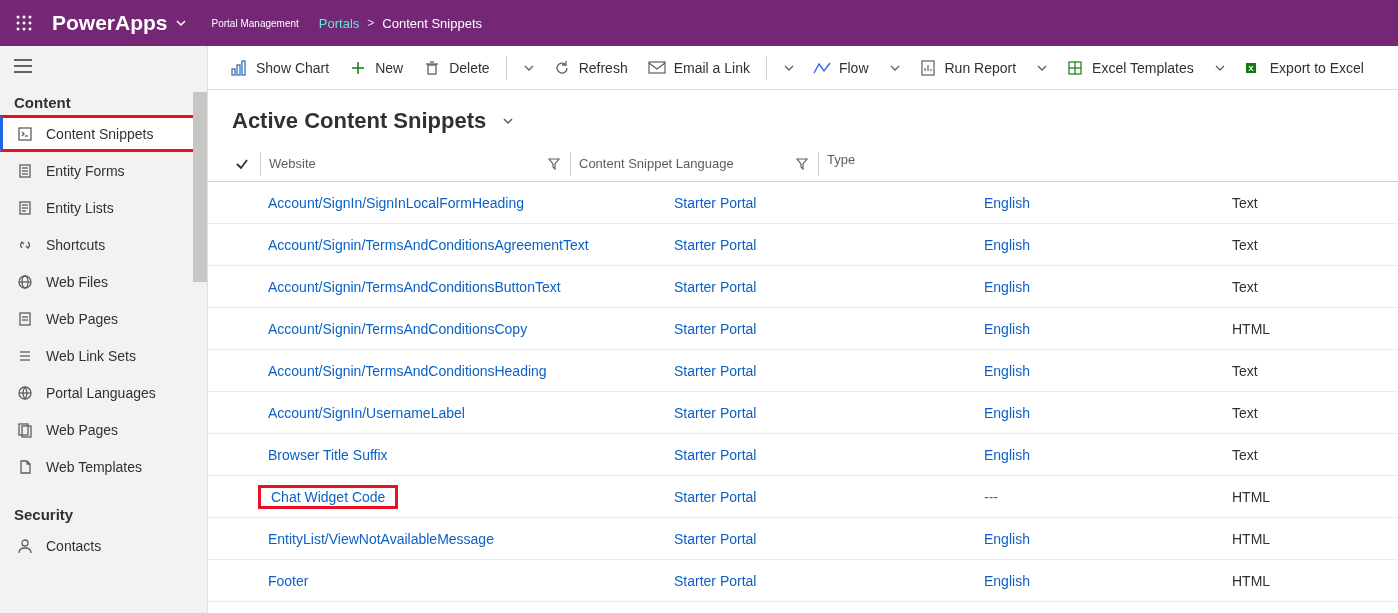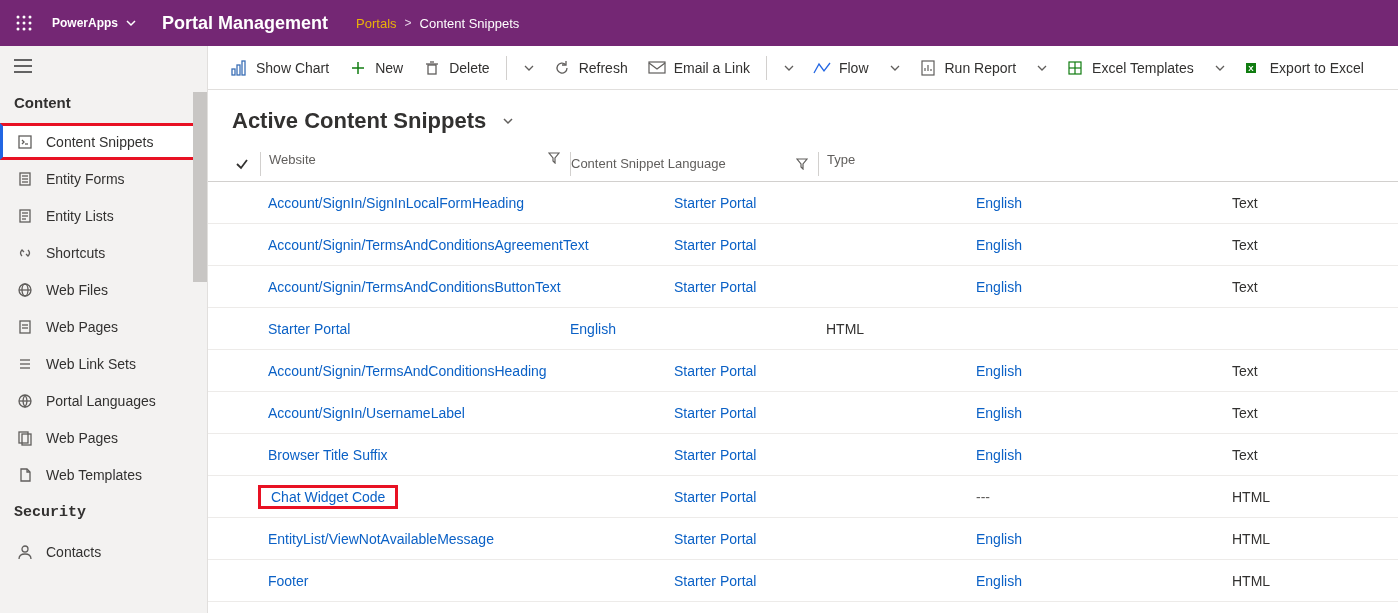--- a/index.html
+++ b/index.html
@@ -2,35 +2,35 @@
 <html><head>
 <meta charset="utf-8">
 <style>
   * { box-sizing: border-box; margin: 0; padding: 0; }
   body { font-family: "Segoe UI", Arial, sans-serif; font-size: 14px; color: #333; background: #fff; width: 1398px; height: 613px; overflow: hidden; }
   
   
   .topbar { background: #742774; height: 46px; display: flex; align-items: center; color: #fff; padding: 0 12px; }
   .waffle { width: 24px; height: 24px; display: flex; align-items: center; justify-content: center; margin-right: 16px; cursor: pointer; }
   .waffle svg { fill: #fff; }
-  .app-label { font-weight: 600; font-size: 12px; margin-right: 6px; }
+  .app-label { font-weight: 600; font-size: 21px; margin-right: 6px; }
   .chev-down { margin-right: 24px; cursor: pointer; }
-  .area-label { font-size: 18px; margin-right: 28px; font-weight: bold; }
-  .crumb { font-size: 13px; color: #eab308; margin-right: 8px; cursor: pointer; }
+  .area-label { font-size: 10px; margin-right: 20px; }
+  .crumb { font-size: 13px; color: #5eead4; margin-right: 8px; cursor: pointer; }
   .crumb-sep { font-size: 12px; color: #e8d4e8; margin-right: 8px; }
   .crumb-current { font-size: 13px; color: #fff; }
   
   
   .body-wrap { display: flex; height: calc(613px - 46px); }
   
   
   .sidebar { width: 208px; background: #f3f2f1; border-right: 1px solid #e1dfdd; position: relative; display: flex; flex-direction: column; }
   .hamburger-row { height: 40px; display: flex; align-items: center; padding-left: 14px; cursor: pointer; }
   .hamburger-row svg { stroke: #333; }
-  .group-header { font-weight: 600; font-size: 15px; padding: 8px 14px 12px 14px; color: #323130; }
+  .group-header { font-weight: 600; font-size: 15px; padding: 8px 14px 4px 14px; color: #323130; }
   .nav-item { display: flex; align-items: center; height: 37px; padding-left: 16px; cursor: pointer; color: #323130; }
   .nav-item.active { background: #fff; border-left: 3px solid #2266e3; padding-left: 13px; }
   .nav-icon { width: 18px; height: 18px; margin-right: 12px; display: flex; align-items: center; justify-content: center; }
   .nav-icon svg { stroke: #605e5c; fill: none; stroke-width: 1.3; }
   .highlight-red { border: 3px solid #e81123; }
   .scrollbar-thumb { position: absolute; right: 0; top: 46px; width: 14px; height: 190px; background: #c8c6c4; }
   
   
   .main { flex: 1; display: flex; flex-direction: column; overflow: hidden; }
   
@@ -44,22 +44,22 @@
   
   
   .view-header { padding: 18px 24px 12px 24px; display: flex; align-items: center; }
   .view-title { font-size: 22px; font-weight: 600; margin-right: 14px; color: #323130; }
   
   
   .grid { flex: 1; overflow: hidden; }
   .grid-header { display: flex; border-bottom: 1px solid #d2d0ce; padding: 0 0 0 16px; height: 36px; align-items: center; color: #605e5c; font-size: 13px; }
   .col-check { width: 36px; display:flex; justify-content:center; }
   .col-name { width: 406px; padding-left: 8px; position: relative; display:flex; align-items:center; }
-  .col-website { width: 310px; padding-left: 8px; position:relative; display:flex; }
-  .col-lang { width: 248px; position:relative; display:flex; align-items:center; }
+  .col-website { width: 310px; padding-left: 8px; position:relative; display:flex; align-items:center; }
+  .col-lang { width: 248px; padding-left: 8px; position:relative; display:flex; align-items:center; }
   .col-type { flex:1; padding-left: 8px; }
   .col-sep { border-left: 1px solid #d2d0ce; height: 24px; }
   .hdr-tools { margin-left: auto; margin-right: 10px; display:flex; gap:8px; color:#605e5c; }
   .grid-body { }
   .row { display: flex; border-bottom: 1px solid #edebe9; height: 42px; align-items: center; padding-left: 16px; font-size: 14px; }
   .row .col-check { }
   .row .col-name { color: #0b61c6; cursor: pointer; }
   .row .col-website { color: #0b61c6; cursor: pointer; }
   .row .col-lang { color: #0b61c6; cursor: pointer; }
   .row .col-lang.muted { color: #605e5c; cursor: default; }
@@ -205,21 +205,21 @@
           <span class="nav-icon">
             <svg width="16" height="16" viewBox="0 0 16 16">
               <path d="M4 2 h6 l3 3 v9 h-9 Z"></path>
               <polyline points="10,2 10,5 13,5"></polyline>
             </svg>
           </span>
           <span>Web Templates</span>
         </div>
       </div>
 
-    <div class="group-header" style="margin-top:3px;font-family:Liberation Mono, monospace;">Security</div>
+    <div class="group-header" style="margin-top:13px;">Security</div>
     <div id="nav-group2">
         <div class="nav-item">
           <span class="nav-icon">
             <svg width="16" height="16" viewBox="0 0 16 16">
               <circle cx="8" cy="5" r="3"></circle>
               <path d="M2 15 Q2 10 8 10 Q14 10 14 15"></path>
             </svg>
           </span>
           <span>Contacts</span>
         </div>
@@ -406,20 +406,23 @@
             <div class="col-check"></div>
             <div class="col-name">
               <span class="name-inner">Account/Signin/TermsAndConditionsButtonText</span>
             </div>
             <div class="col-website">Starter Portal</div>
             <div class="col-lang">English</div>
             <div class="col-type">Text</div>
           </div>
           <div class="row">
             <div class="col-check"></div>
+            <div class="col-name">
+              <span class="name-inner">Account/Signin/TermsAndConditionsCopy</span>
+            </div>
             <div class="col-website">Starter Portal</div>
             <div class="col-lang">English</div>
             <div class="col-type">HTML</div>
           </div>
           <div class="row">
             <div class="col-check"></div>
             <div class="col-name">
               <span class="name-inner">Account/Signin/TermsAndConditionsHeading</span>
             </div>
             <div class="col-website">Starter Portal</div>

